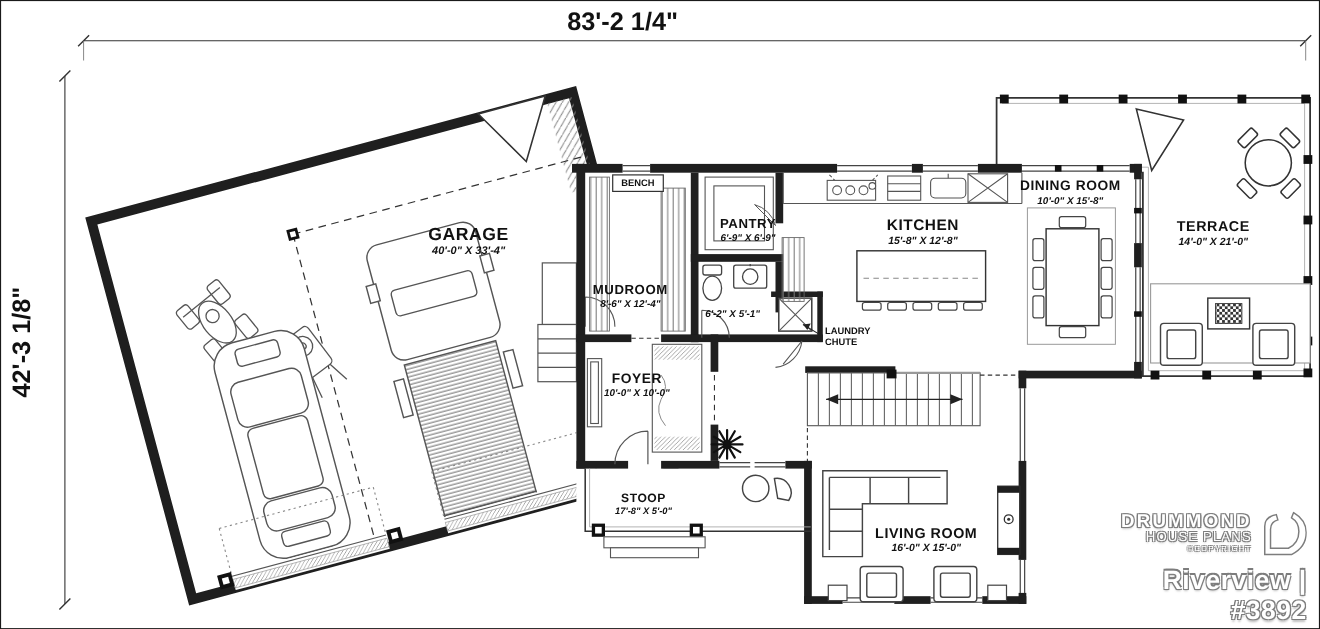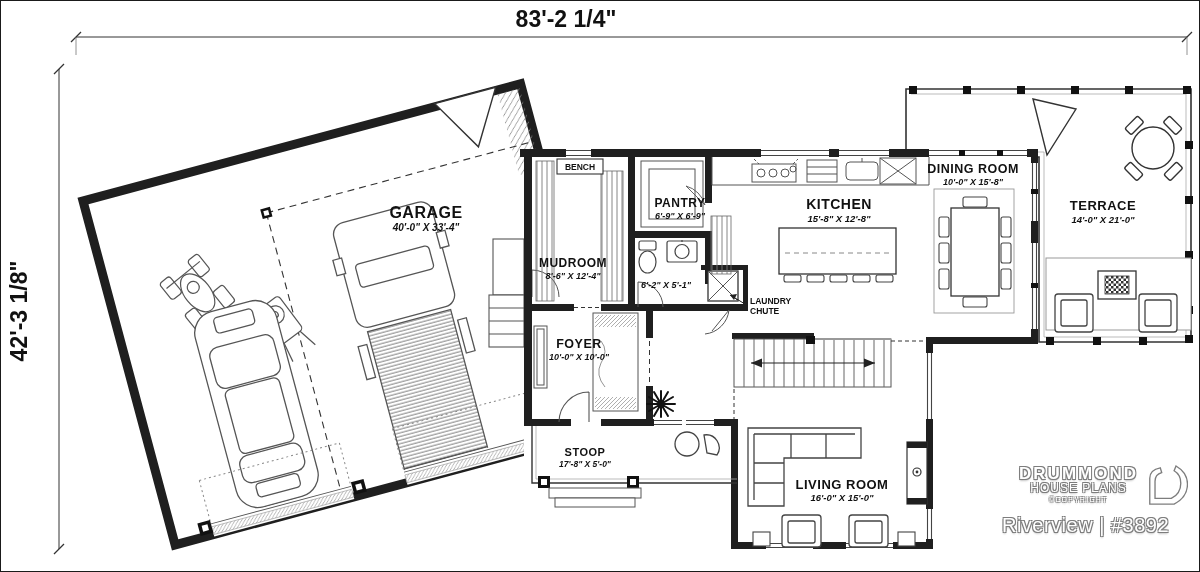--- a/index.html
+++ b/index.html
@@ -3,27 +3,27 @@
 <meta charset="utf-8">
 <style>
   html,body{margin:0;padding:0;background:#e8e8e8;font-family:"Liberation Sans",sans-serif;}
   .stage{position:relative;width:1200px;height:572px;background:#fff;border:1px solid #1a1a1a;
          box-sizing:border-box;overflow:hidden;}
   svg text{font-family:"Liberation Sans",sans-serif;fill:#111;}
   .room-name{font-weight:bold;letter-spacing:.5px;}
   .room-size{font-weight:bold;font-style:italic;}
   .dim-text{font-weight:bold;font-size:23px;}
   .tiny-label{font-weight:bold;font-size:8.5px;}
-  .brand{position:absolute;left:982px;top:464px;width:205px;text-align:center;pointer-events:none;}
+  .brand{position:absolute;left:982px;top:464px;width:205px;text-align:right;pointer-events:none;}
   .brand-row{display:flex;align-items:flex-start;justify-content:flex-end;gap:6px;}
   .knock{color:#fff;text-shadow:-1px -1px 0 #7d7d7d,1px -1px 0 #7d7d7d,-1px 1px 0 #7d7d7d,1px 1px 0 #7d7d7d,0 2px 2px rgba(0,0,0,.25);}
   .brand-l1{font-size:17px;font-weight:bold;letter-spacing:2px;line-height:1.0;}
   .brand-l2{font-size:12px;letter-spacing:1px;line-height:1.05;}
   .brand-cr{font-size:6.5px;letter-spacing:1.5px;margin-top:1px;}
-  .plan-title{font-size:20px;font-weight:normal;margin-top:7px;letter-spacing:.5px;}
+  .plan-title{font-size:24px;font-weight:bold;margin-top:7px;letter-spacing:.5px;}
 </style>
 </head>
 <body>
 
 <div class="stage">
 <svg width="1200" height="572" viewBox="0 0 1200 572">
   <defs>
     <pattern id="vlines" width="5" height="10" patternUnits="userSpaceOnUse">
       <path d="M1 0 V10" stroke="#777" stroke-width="0.9"></path>
     </pattern>

